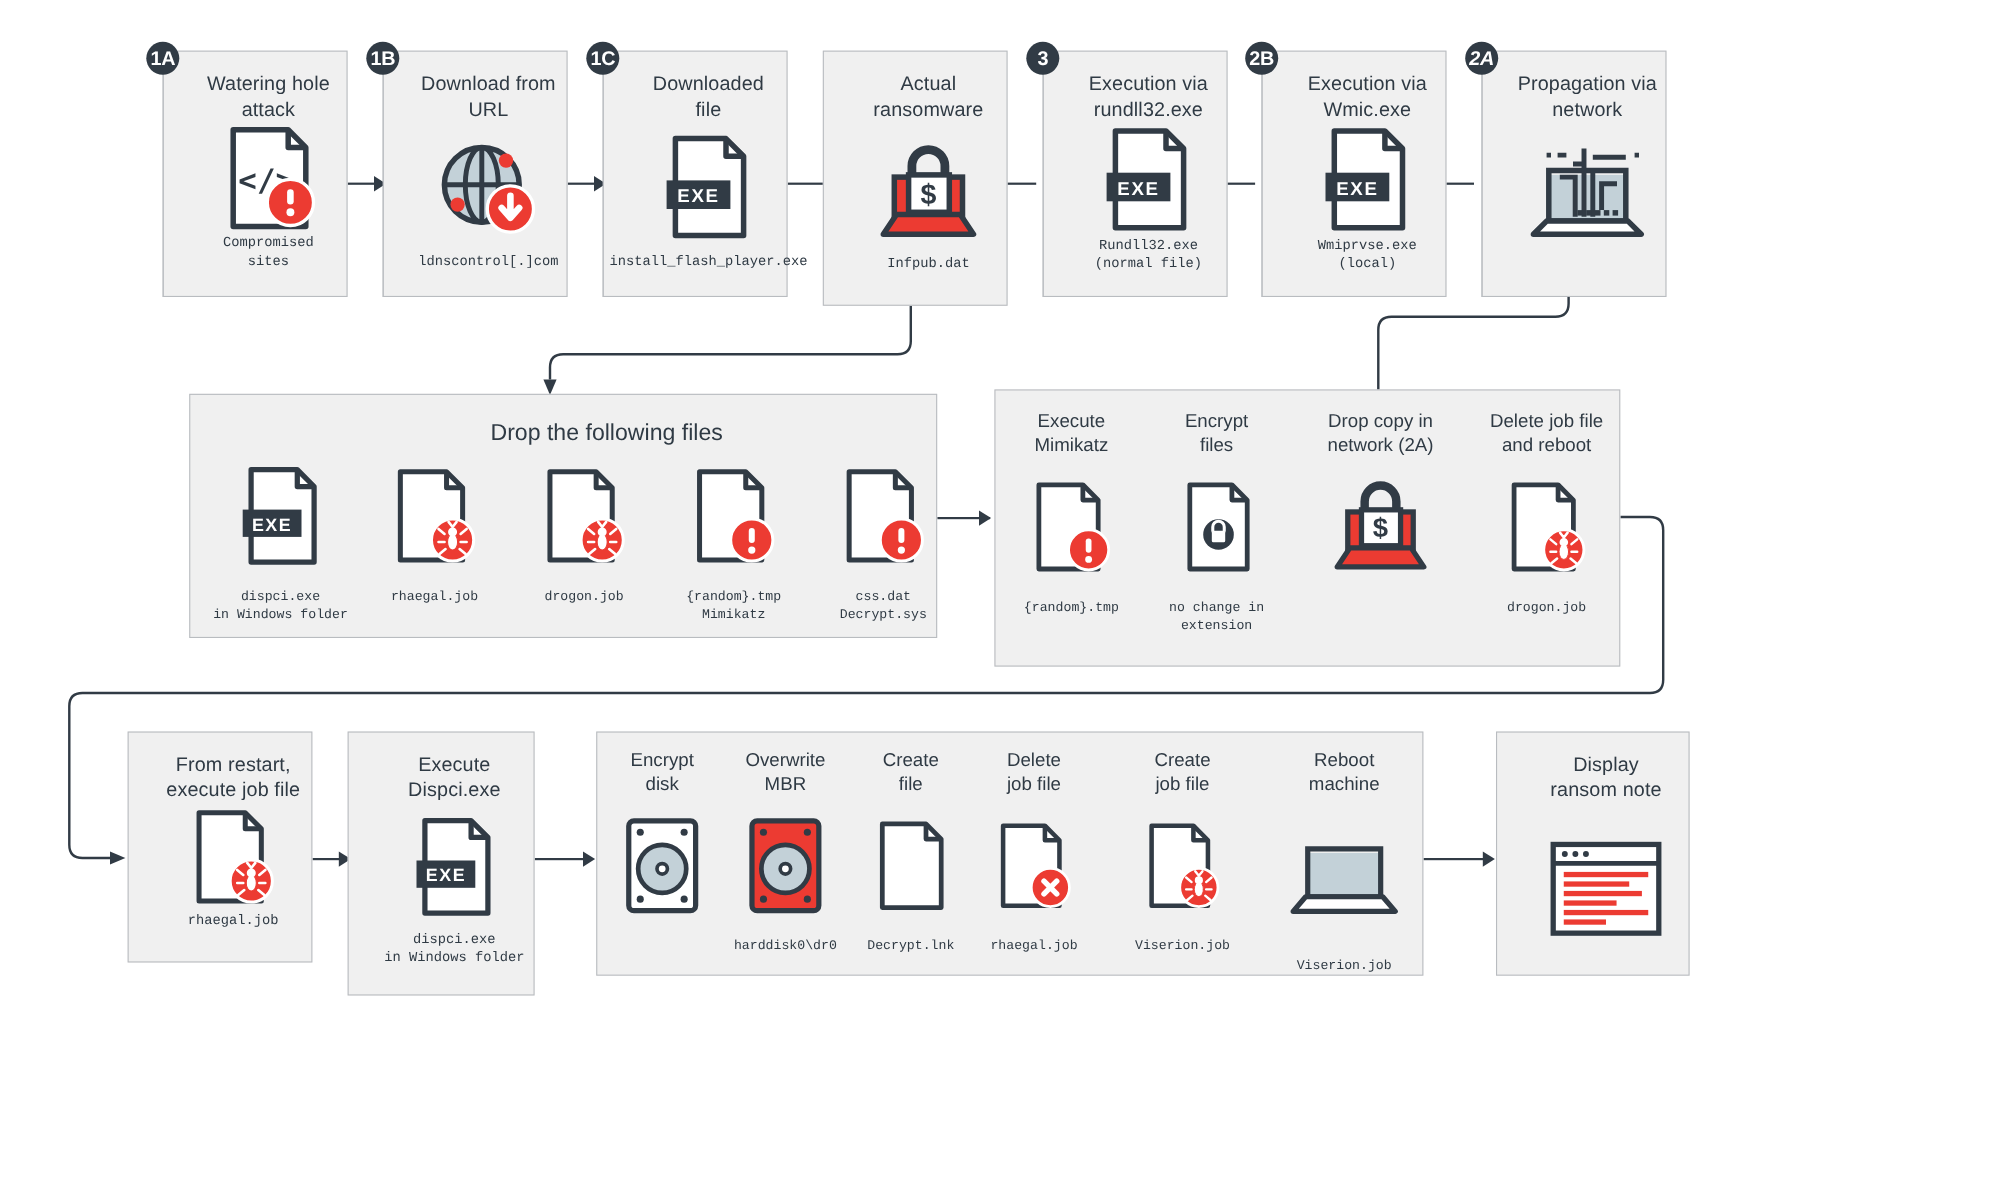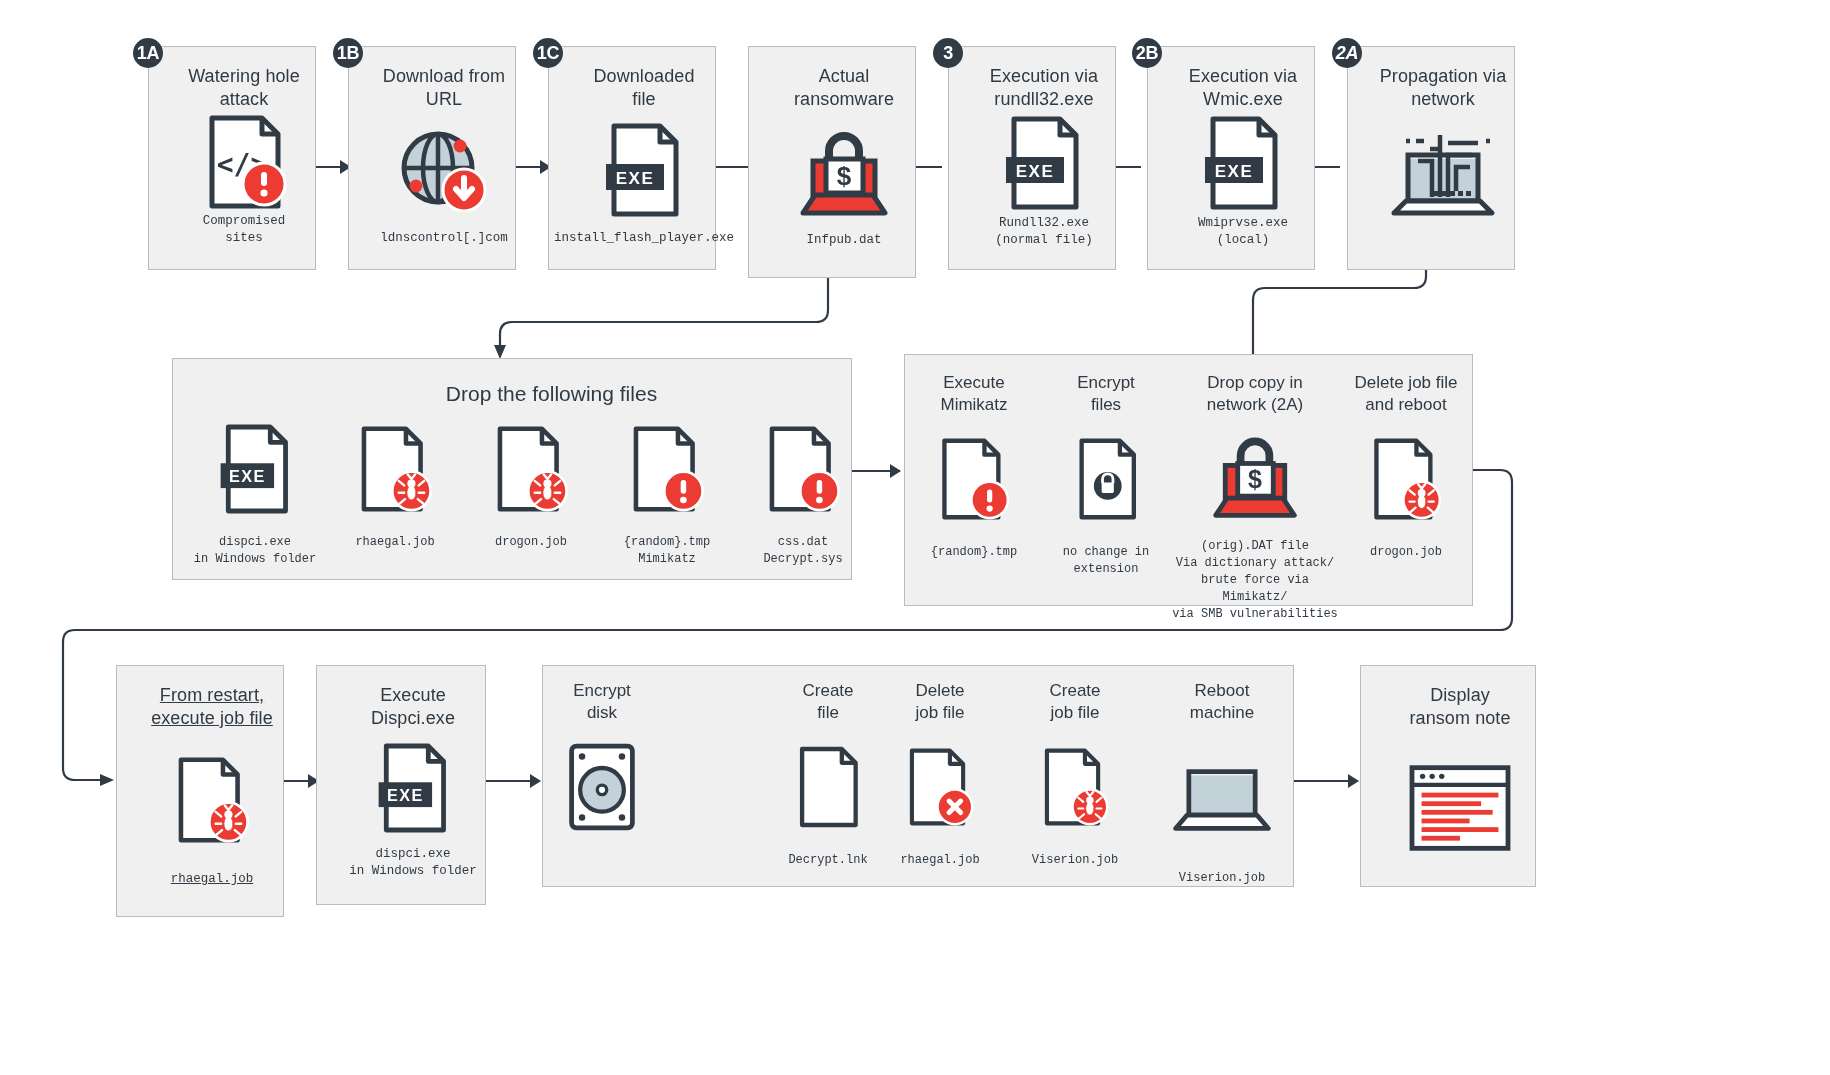--- a/index.html
+++ b/index.html
@@ -415,24 +415,20 @@
 network (2A)</div>
     <div class="cell-icon" style="height:110px;margin-top:4px;">
       <svg width="106" height="96" viewBox="0 0 110 100">
         <path d="M40 44 V30 a15 15 0 0 1 30 0 V44" fill="none" stroke="#313b45" stroke-width="8"></path>
         <rect x="24" y="40" width="62" height="38" fill="#ec3b32" stroke="#313b45" stroke-width="5"></rect>
         <path d="M14 92 L26 74 H84 L96 92 Z" fill="#ec3b32" stroke="#313b45" stroke-width="5" stroke-linejoin="round"></path>
         <rect x="37" y="38" width="37" height="34" fill="#fff" stroke="#313b45" stroke-width="5"></rect>
         <text x="55" y="64" font-family="Liberation Sans, sans-serif" font-size="26" font-weight="bold" fill="#313b45" text-anchor="middle">$</text>
       </svg>
     </div>
-    <div class="cell-caption" style="margin-top:8px;">(orig).DAT file
-Via dictionary attack/
-brute force via Mimikatz/
-via SMB vulnerabilities</div>
   </div>
 
   <div class="cell" style="left:1348px;top:372px;width:116px;">
     <div class="cell-title">Delete job file
 and reboot</div>
     <div class="cell-icon" style="height:110px;margin-top:8px;">
       <svg width="80" height="94" viewBox="0 0 92 100">
         <path d="M12 6 H58 L74 22 V94 H12 Z" fill="#fff" stroke="#313b45" stroke-width="5" stroke-linejoin="round"></path>
         <path d="M58 6 V22 H74" fill="none" stroke="#313b45" stroke-width="5" stroke-linejoin="round"></path>
         <circle cx="64" cy="74" r="21" fill="#ec3b32" stroke="#fff" stroke-width="3"></circle>
@@ -442,21 +438,21 @@
           <path d="M56 68 L50 63 M72 68 L78 63"></path>
           <path d="M56 76 H50 M72 76 H78"></path>
           <path d="M57 83 L51 88 M71 83 L77 88"></path>
           <path d="M64 61 L60 56 M64 61 L68 56"></path>
         </g>
       </svg>
     </div>
     <div class="cell-caption" style="margin-top:10px;">drogon.job</div>
   </div>
 
-  <div class="card" style="left:116px;top:665px;width:168px;height:252px;text-decoration:underline;">
+  <div class="card" style="left:116px;top:665px;width:168px;height:210px;">
     <div class="card-title">From restart,
 execute job file</div>
     <div class="icon-wrap">
       <svg width="84" height="96" viewBox="0 0 92 100">
         <path d="M12 6 H58 L74 22 V94 H12 Z" fill="#fff" stroke="#313b45" stroke-width="5" stroke-linejoin="round"></path>
         <path d="M58 6 V22 H74" fill="none" stroke="#313b45" stroke-width="5" stroke-linejoin="round"></path>
         <circle cx="64" cy="74" r="21" fill="#ec3b32" stroke="#fff" stroke-width="3"></circle>
         <g stroke="#fff" stroke-width="2.6" fill="none" stroke-linecap="round">
           <ellipse cx="64" cy="76" rx="5" ry="8" fill="#fff" stroke="#ec3b32" stroke-width="1"></ellipse>
           <circle cx="64" cy="66" r="3.2" fill="#fff"></circle>
@@ -497,20 +493,36 @@
         <circle cx="40" cy="52" r="5" fill="#fff" stroke="#313b45" stroke-width="3.5"></circle>
         <circle cx="19" cy="17" r="3.4" fill="#313b45"></circle>
         <circle cx="61" cy="17" r="3.4" fill="#313b45"></circle>
         <circle cx="19" cy="81" r="3.4" fill="#313b45"></circle>
         <circle cx="61" cy="81" r="3.4" fill="#313b45"></circle>
       </svg>
     </div>
     <div class="cell-caption" style="margin-top:10px;"></div>
   </div>
 
+  <div class="cell" style="left:664px;top:680px;width:100px;">
+    <div class="cell-title">Overwrite
+MBR</div>
+    <div class="cell-icon" style="height:110px;margin-top:8px;">
+      <svg width="76" height="94" viewBox="0 0 80 98">
+        <rect x="8" y="6" width="64" height="86" rx="5" fill="#ec3b32" stroke="#313b45" stroke-width="5"></rect>
+        <circle cx="40" cy="52" r="23" fill="#c3d1d8" stroke="#313b45" stroke-width="4.5"></circle>
+        <circle cx="40" cy="52" r="5" fill="#fff" stroke="#313b45" stroke-width="3.5"></circle>
+        <circle cx="19" cy="17" r="3.4" fill="#313b45"></circle>
+        <circle cx="61" cy="17" r="3.4" fill="#313b45"></circle>
+        <circle cx="19" cy="81" r="3.4" fill="#313b45"></circle>
+        <circle cx="61" cy="81" r="3.4" fill="#313b45"></circle>
+      </svg>
+    </div>
+    <div class="cell-caption" style="margin-top:10px;">harddisk0\dr0</div>
+  </div>
 
   <div class="cell" style="left:778px;top:680px;width:100px;">
     <div class="cell-title">Create
 file</div>
     <div class="cell-icon" style="height:110px;margin-top:8px;">
       <svg width="76" height="94" viewBox="0 0 88 100">
         <path d="M14 6 H60 L76 22 V94 H14 Z" fill="#fff" stroke="#313b45" stroke-width="5" stroke-linejoin="round"></path>
         <path d="M60 6 V22 H76" fill="none" stroke="#313b45" stroke-width="5" stroke-linejoin="round"></path>
       </svg>
     </div>

